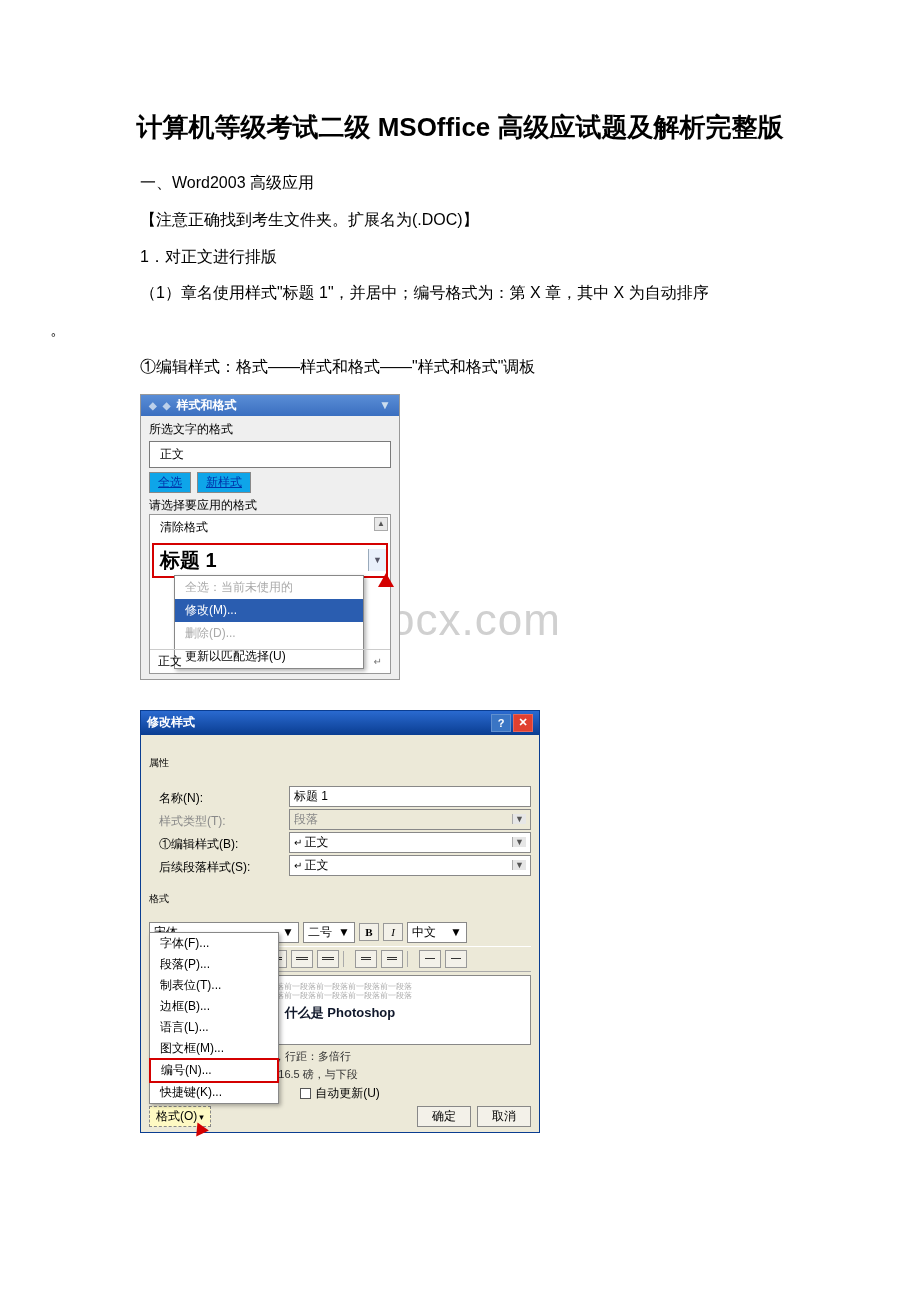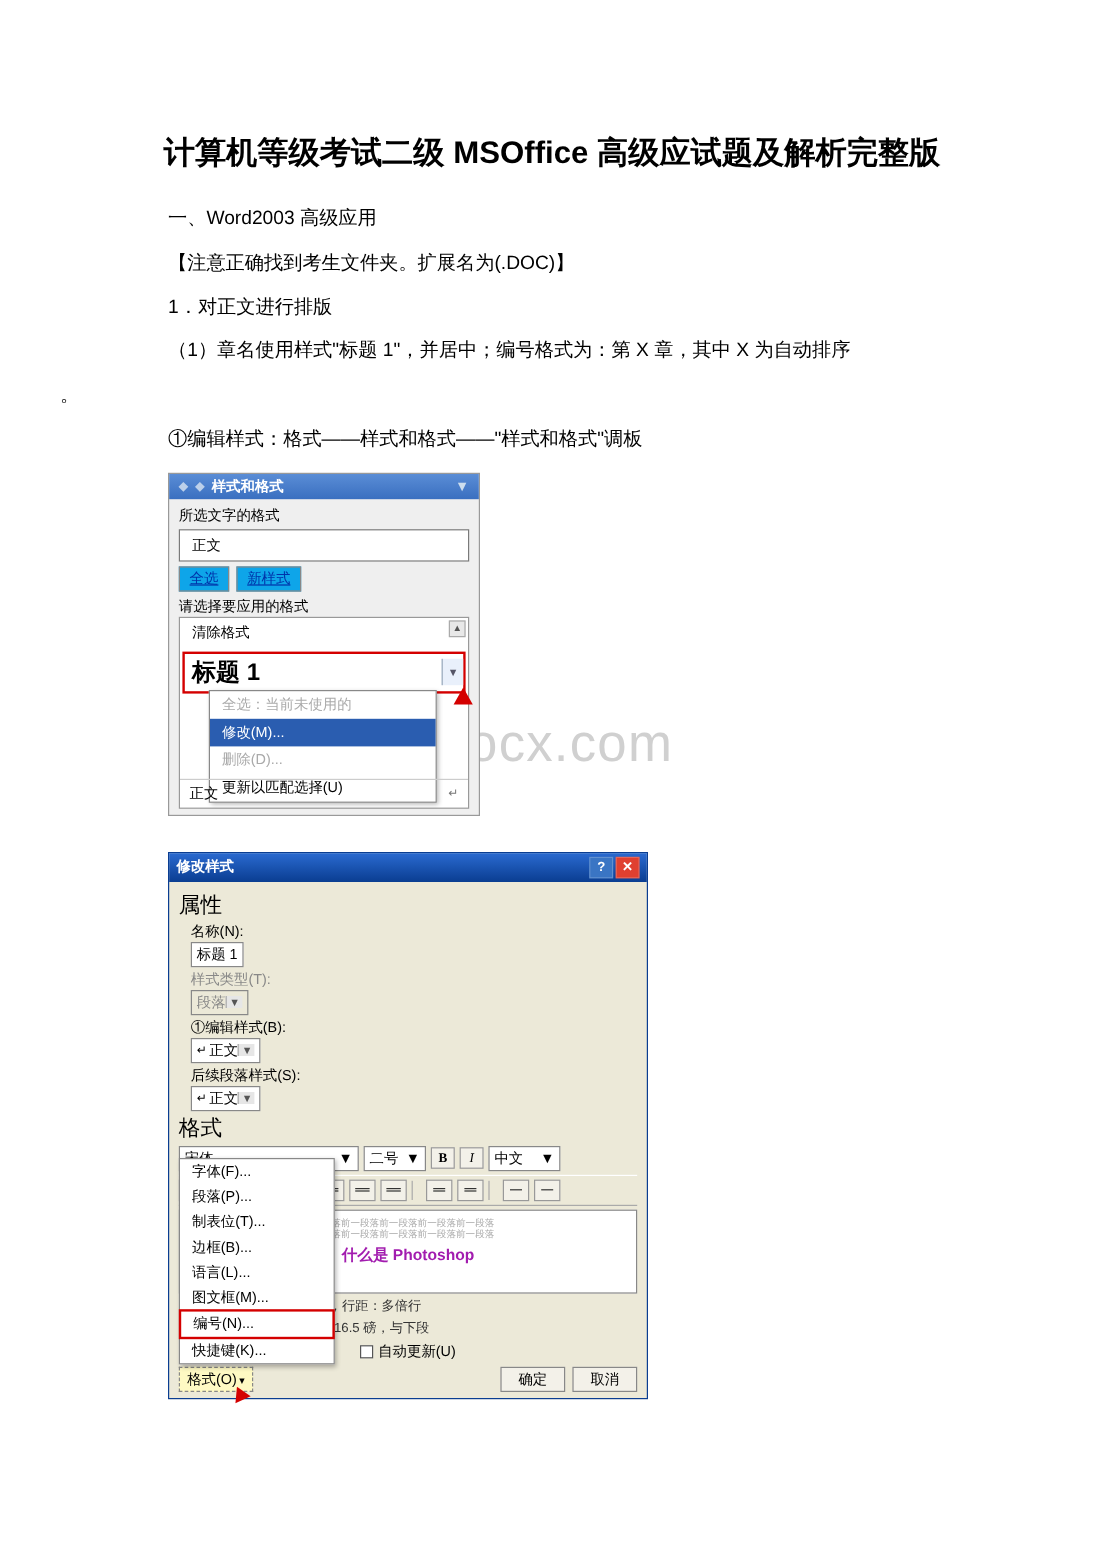--- a/index.html
+++ b/index.html
@@ -33,39 +33,39 @@
   .scroll-up { position:absolute; right:2px; top:2px; width:14px; height:14px; background:#e8e8e8; border:1px solid #aaa; display:flex; align-items:center; justify-content:center; font-size:8px; color:#555; }
 
   
   .panel2 { width: 400px; border: 1px solid #0a3d91; background: #ece9d8; font-family: "Tahoma","SimSun",sans-serif; font-size: 12px; position:relative; }
   .titlebar { background: linear-gradient(#2a6ad0, #0a3d91); color:#fff; padding: 3px 6px; font-weight: bold; display:flex; align-items:center; }
   .titlebar .spacer { flex:1; }
   .tb-btn { width: 20px; height: 18px; margin-left: 2px; display:flex; align-items:center; justify-content:center; font-size:11px; border:1px solid #fff3; }
   .tb-close { background: #e04030; color:#fff; font-weight:bold; }
   .tb-help { background: #3a75c4; color:#fff; font-weight:bold; }
   .panel2-body { padding: 5px 8px; }
-  .section-label { font-size:18px; margin: 2px 0; }
-  .prop-row { display:flex; align-items:flex-start; margin: 2px 0; padding-left: 10px; flex-direction: column; }
+  .section-label { font-size:10px; margin: 16px 0; }
+  .prop-row { display:flex; align-items:flex-end; margin: 2px 0; padding-left: 10px; }
   .prop-row .lbl { width: 130px; }
   .prop-row .lbl.disabled { color:#888; }
   .combo { flex:1; background:#fff; border:1px solid #888; padding:1px 4px; font-size:12px; display:flex; align-items:center; }
   .combo.disabled { background:#ece9d8; color:#888; }
   .combo .dd { margin-left:auto; width:14px; text-align:center; background:#e6e6e6; border-left:1px solid #aaa; font-size:9px; color:#555; }
   .fmt-row { display:flex; align-items:center; gap:4px; margin: 3px 0; }
   .fmt-combo { background:#fff; border:1px solid #888; padding:1px 4px; width: 150px; display:flex; align-items:center; }
   .fmt-combo.small { width:52px; }
   .fmt-btn { width:20px; height:18px; border:1px solid #999; background:#f3f1e9; display:flex; align-items:center; justify-content:center; font-size:11px; font-family:"Times New Roman",serif; }
   .fmt-btn.bold { font-weight:bold; }
   .fmt-btn.italic { font-style:italic; }
   .align-row { display:flex; align-items:center; gap:4px; margin:3px 0; border-top:1px solid #fff; border-bottom:1px solid #aaa; padding:3px 0; }
   .align-btn { width:22px; height:18px; border:1px solid #999; background:#f3f1e9; display:flex; flex-direction:column; align-items:center; justify-content:center; gap:1px; }
   .align-btn.sel { border:2px solid #d40000; }
   .align-line { height:1px; background:#333; }
   .preview { background:#fff; border:1px solid #888; height:70px; padding:6px; font-size:8px; color:#aaa; line-height:1.2; overflow:hidden; position:relative; }
-  .preview-heading { color:#a21caf; font-weight:bold; font-size:13px; margin:4px 0; font-family:"SimHei",sans-serif; }
+  .preview-heading { color:#0f172a; font-weight:bold; font-size:13px; margin:4px 0; font-family:"SimHei",sans-serif; }
   .desc { font-size:11px; color:#333; margin: 4px 0; line-height:1.3; padding-left:4px; }
   .format-menu { position:absolute; left:8px; bottom:28px; width:130px; background:#fff; border:1px solid #888; box-shadow:2px 2px 4px rgba(0,0,0,.3); }
   .fm-item { padding:2px 10px; font-size:12px; }
   .fm-item.hl { border:2px solid #d40000; margin:-1px; }
   .bottom-row { display:flex; align-items:center; gap:6px; margin-top:4px; }
   .format-btn { border:1px dashed #888; padding:1px 6px; background:#fef9c3; display:flex; align-items:center; gap:2px; }
   .dlg-btn { border:1px solid #888; background:#f3f1e9; padding:1px 14px; font-size:12px; }
   .checkbox-row { display:flex; align-items:center; gap:4px; font-size:12px; justify-content:center; margin:2px 0; }
   .cb { width:11px; height:11px; border:1px solid #555; background:#fff; }
   .red-arrow2 { position:absolute; left:52px; bottom:-2px; width:0; height:0; border-left:7px solid transparent; border-right:7px solid transparent; border-bottom:12px solid #d40000; transform:rotate(-25deg); }

